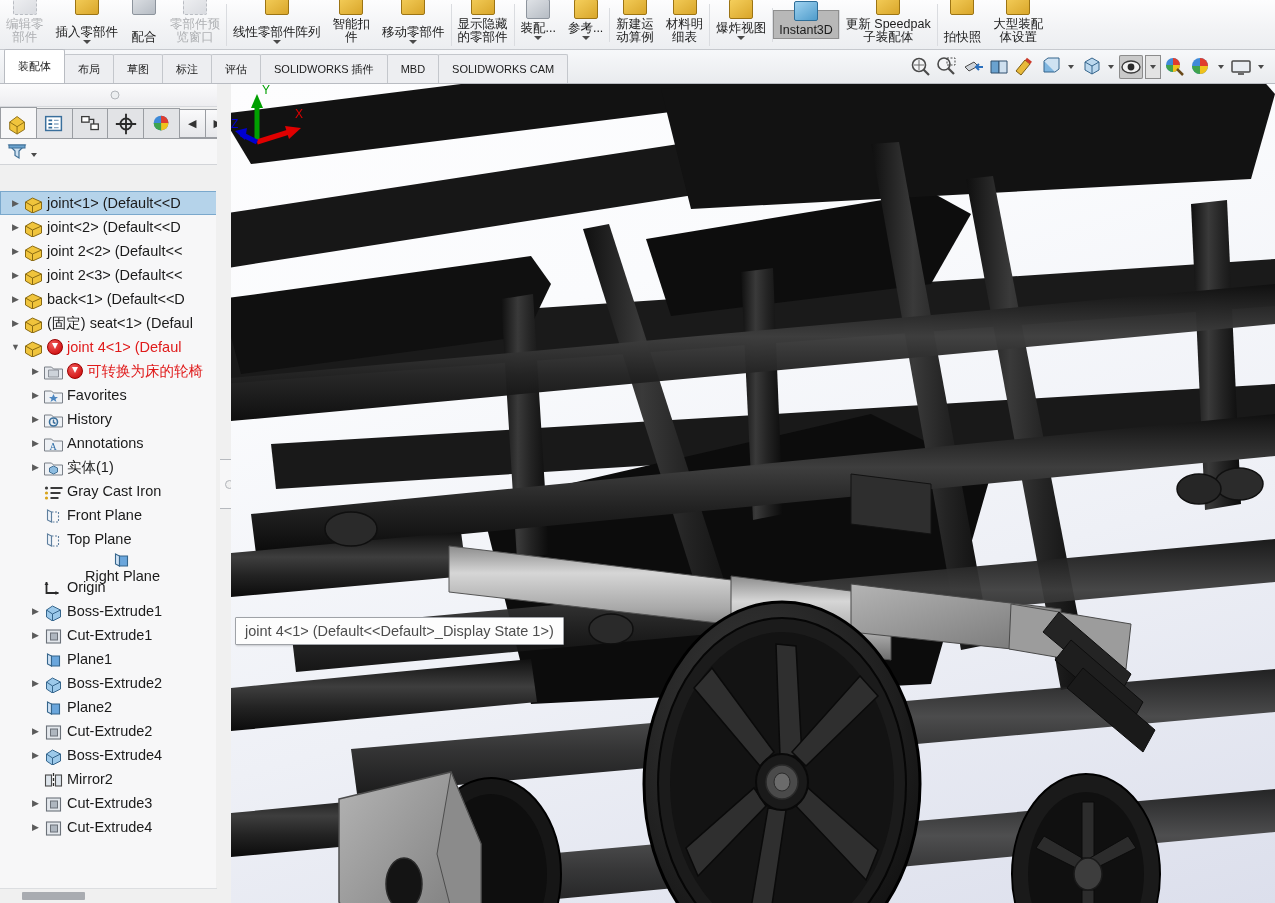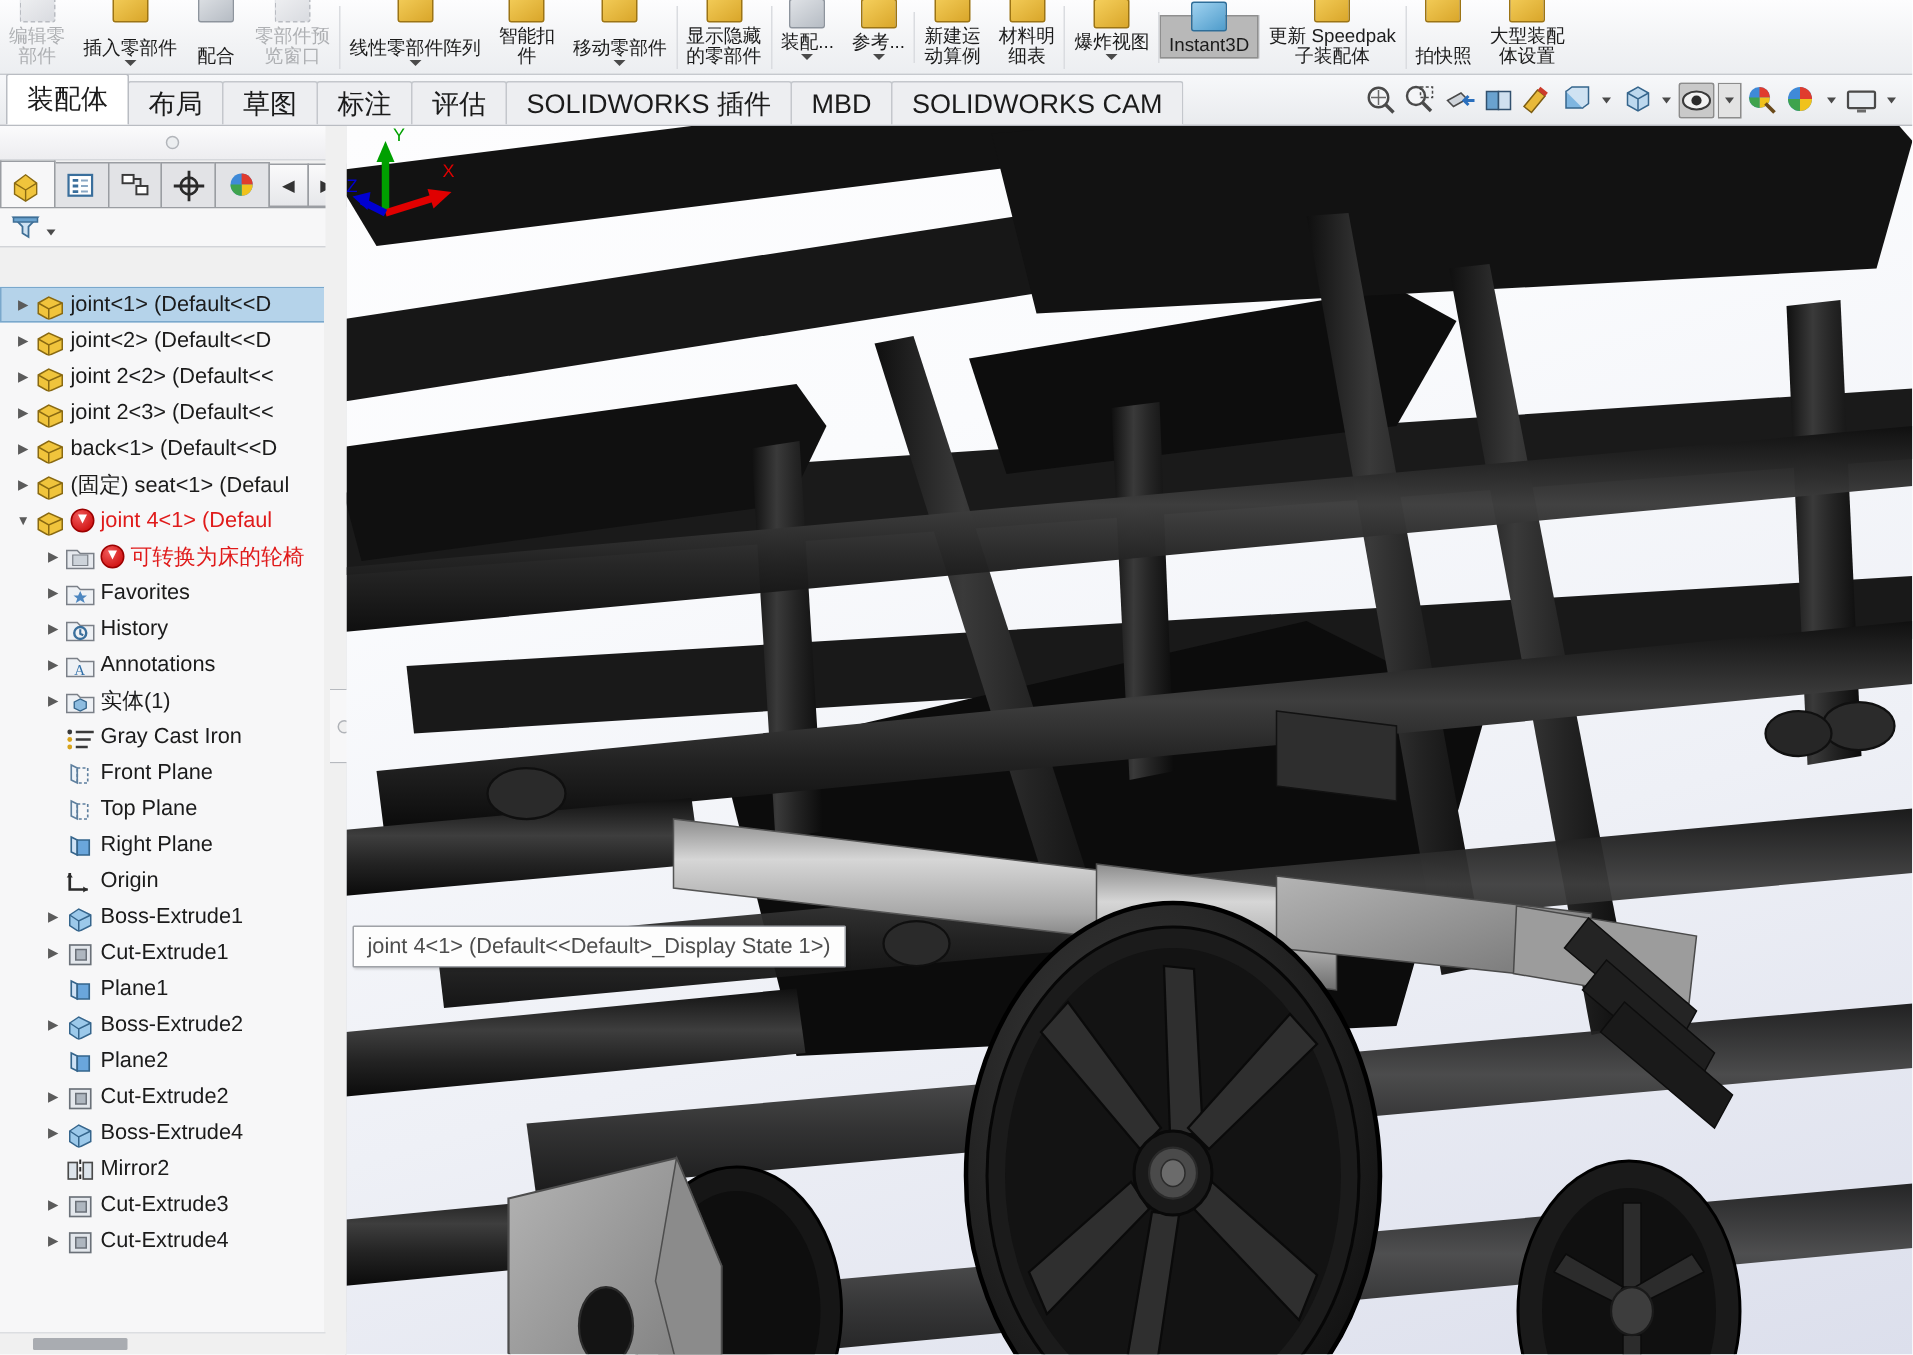--- a/index.html
+++ b/index.html
@@ -47,21 +47,21 @@
 
   
   .tabbar{
     position:absolute;left:0;top:50px;width:1275px;height:34px;
     background:linear-gradient(#f7f8fa,#e9ebee);
     border-bottom:1px solid #b9bcc2;
     box-sizing:border-box;display:flex;align-items:flex-end;
   }
   .tab{
     height:29px;line-height:29px;padding:0 13px;margin-top:5px;
-    font-size:18px;color:#1b1b1b;white-space:nowrap;cursor:default;
+    font-size:11px;color:#1b1b1b;white-space:nowrap;cursor:default;
     border:1px solid #c4c7cc;border-bottom:none;background:#edeef1;
     border-radius:2px 2px 0 0;margin-right:-1px;box-sizing:border-box;
   }
   .tab.sel{background:#ffffff;height:34px;line-height:33px;margin-top:0;
     border-color:#b9bcc2;position:relative;z-index:3;}
   .viewtools{margin-left:auto;display:flex;align-items:center;gap:2px;padding:0 8px 4px 0;}
   .vtool{width:24px;height:24px;position:relative;cursor:default;border-radius:2px;}
   .vtool.on{background:#c9c9c9;box-shadow:inset 0 0 0 1px #8c8c8c;}
   .vcaret{width:0;height:0;margin:0 3px;
     border-left:3.5px solid transparent;border-right:3.5px solid transparent;
@@ -431,21 +431,21 @@
             <span>Front Plane</span>
           </div>
           <div class="trow" style="padding-left: 28px;">
             <span class="tarrow"></span>
             <span class="ticon"><svg width="21" height="18" viewBox="0 0 20 18">
                 <path d="M4 3 l4 2 v10 l-4 -2 z" fill="#eef3f9" stroke="#5e7f9e" stroke-width="1.1"></path>
                 <path d="M8 5 h7 v10 h-7 z" fill="none" stroke="#5e7f9e" stroke-width="1.1" stroke-dasharray="2 1.5"></path>
               </svg></span>
             <span>Top Plane</span>
           </div>
-          <div class="trow" style="padding-left: 28px;">
+          <div class="trow" style="padding-left: 28px; flex-direction: column;">
             <span class="tarrow"></span>
             <span class="ticon"><svg width="21" height="18" viewBox="0 0 20 18">
                 <path d="M4 3 l4 2 v10 l-4 -2 z" fill="#cfe2f5" stroke="#35658c" stroke-width="1.1"></path>
                 <path d="M8 5 h8 v10 h-8 z" fill="#6aa6dc" stroke="#35658c" stroke-width="1.1"></path>
               </svg></span>
             <span>Right Plane</span>
           </div>
           <div class="trow" style="padding-left: 28px;">
             <span class="tarrow"></span>
             <span class="ticon"><svg width="21" height="18" viewBox="0 0 20 18">

